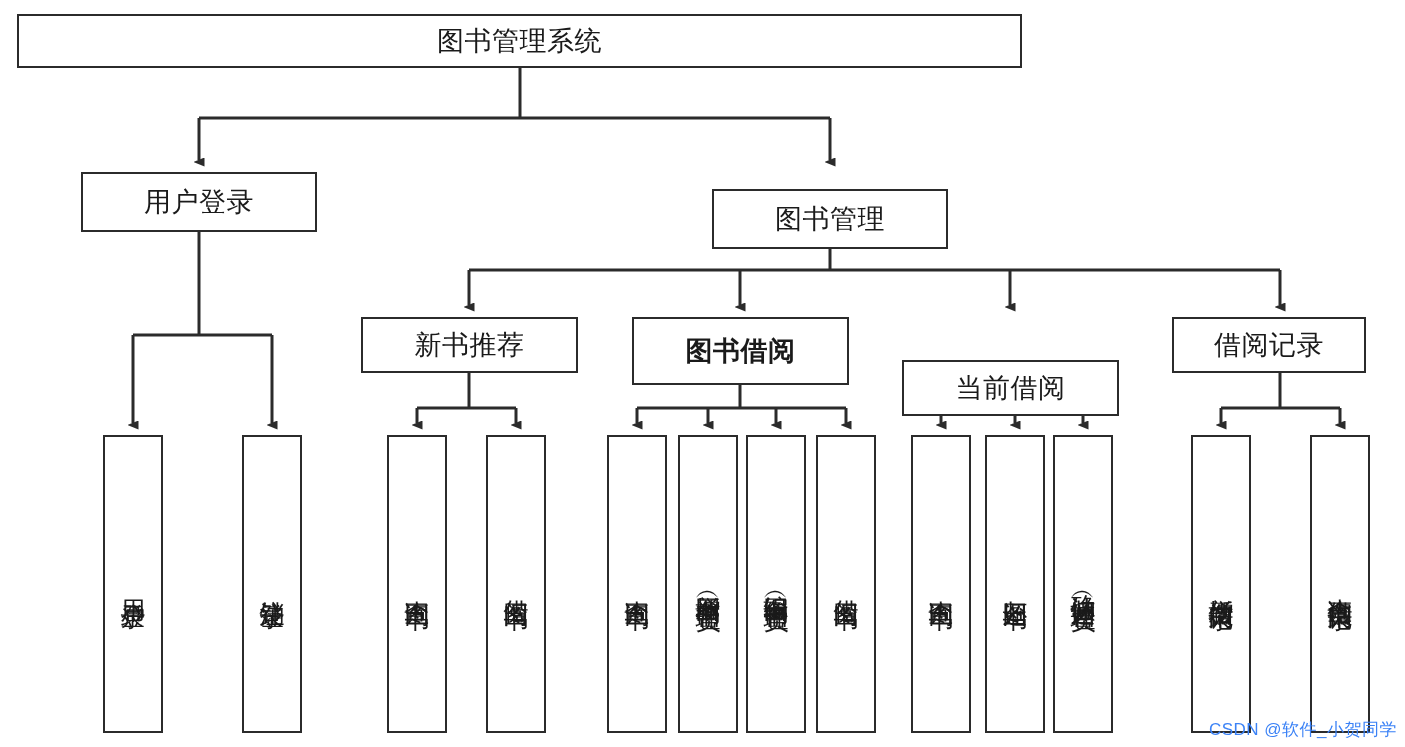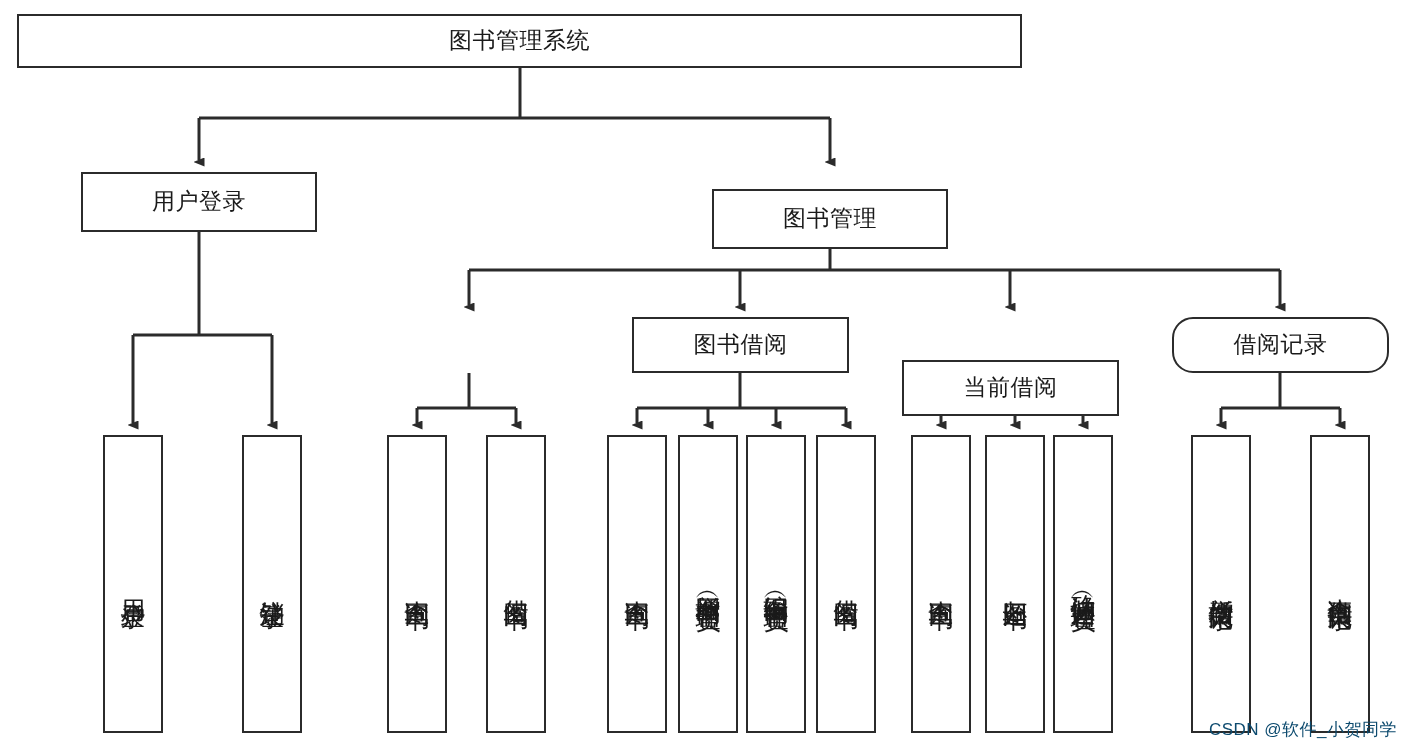--- a/index.html
+++ b/index.html
@@ -37,42 +37,42 @@
     color: #1a1a1a;
     z-index: 2;
   }
   .node-label {
     display: block;
     text-align: center;
     line-height: 1.12;
     white-space: nowrap;
   }
   .node.horiz .node-label {
-    font-size: 23px;
+    font-size: 27px;
     letter-spacing: 0.5px;
   }
   .node.vert {
     align-items: center;
     justify-content: center;
     padding: 6px 0;
   }
   .node.vert .node-label {
     writing-mode: vertical-rl;
     text-orientation: upright;
     font-size: 25px;
     letter-spacing: 2px;
     line-height: 1;
     max-height: 100%;
   }
   #watermark {
     position: absolute;
     right: 8px;
     bottom: 6px;
     font-size: 17px;
-    color: #0c4a6e;
+    color: #3b82f6;
     letter-spacing: 0.5px;
     z-index: 5;
     white-space: nowrap;
   }
 </style>
 </head>
 <body>
 
 <div id="diagram-root">
 
@@ -130,27 +130,30 @@
     <span class="node-label">图书管理系统</span>
   </div>
 
   <div class="node horiz" style="left: 81px; top: 172px; width: 236px; height: 60px;">
     <span class="node-label">用户登录</span>
   </div>
   <div class="node horiz" style="left: 712px; top: 172px; width: 236px; height: 60px; margin-top: 17px;">
     <span class="node-label">图书管理</span>
   </div>
 
-  <div class="node horiz" style="left: 632px; top: 317px; width: 217px; height: 56px;">
+  <div class="node horiz" style="left: 361px; top: 317px; width: 217px; height: 56px;">
+    <span class="node-label">新书推荐</span>
+  </div>
+  <div class="node horiz" style="left: 632px; top: 317px; width: 217px; height: 68px; font-weight: bold;">
     <span class="node-label">图书借阅</span>
   </div>
   <div class="node horiz" style="left: 902px; top: 317px; width: 217px; height: 56px; margin-top: 43px;">
     <span class="node-label">当前借阅</span>
   </div>
-  <div class="node horiz" style="left: 1172px; top: 317px; width: 217px; height: 56px; border-radius: 21px;">
+  <div class="node horiz" style="left: 1172px; top: 317px; width: 194px; height: 56px;">
     <span class="node-label">借阅记录</span>
   </div>
 
   <div id="leaf-container">
       <div class="node vert" style="left: 103px; top: 435px; width: 60px; height: 298px;">
         <span class="node-label">用户登录</span>
       </div>
       <div class="node vert" style="left: 242px; top: 435px; width: 60px; height: 298px;">
         <span class="node-label">注销登录</span>
       </div>

